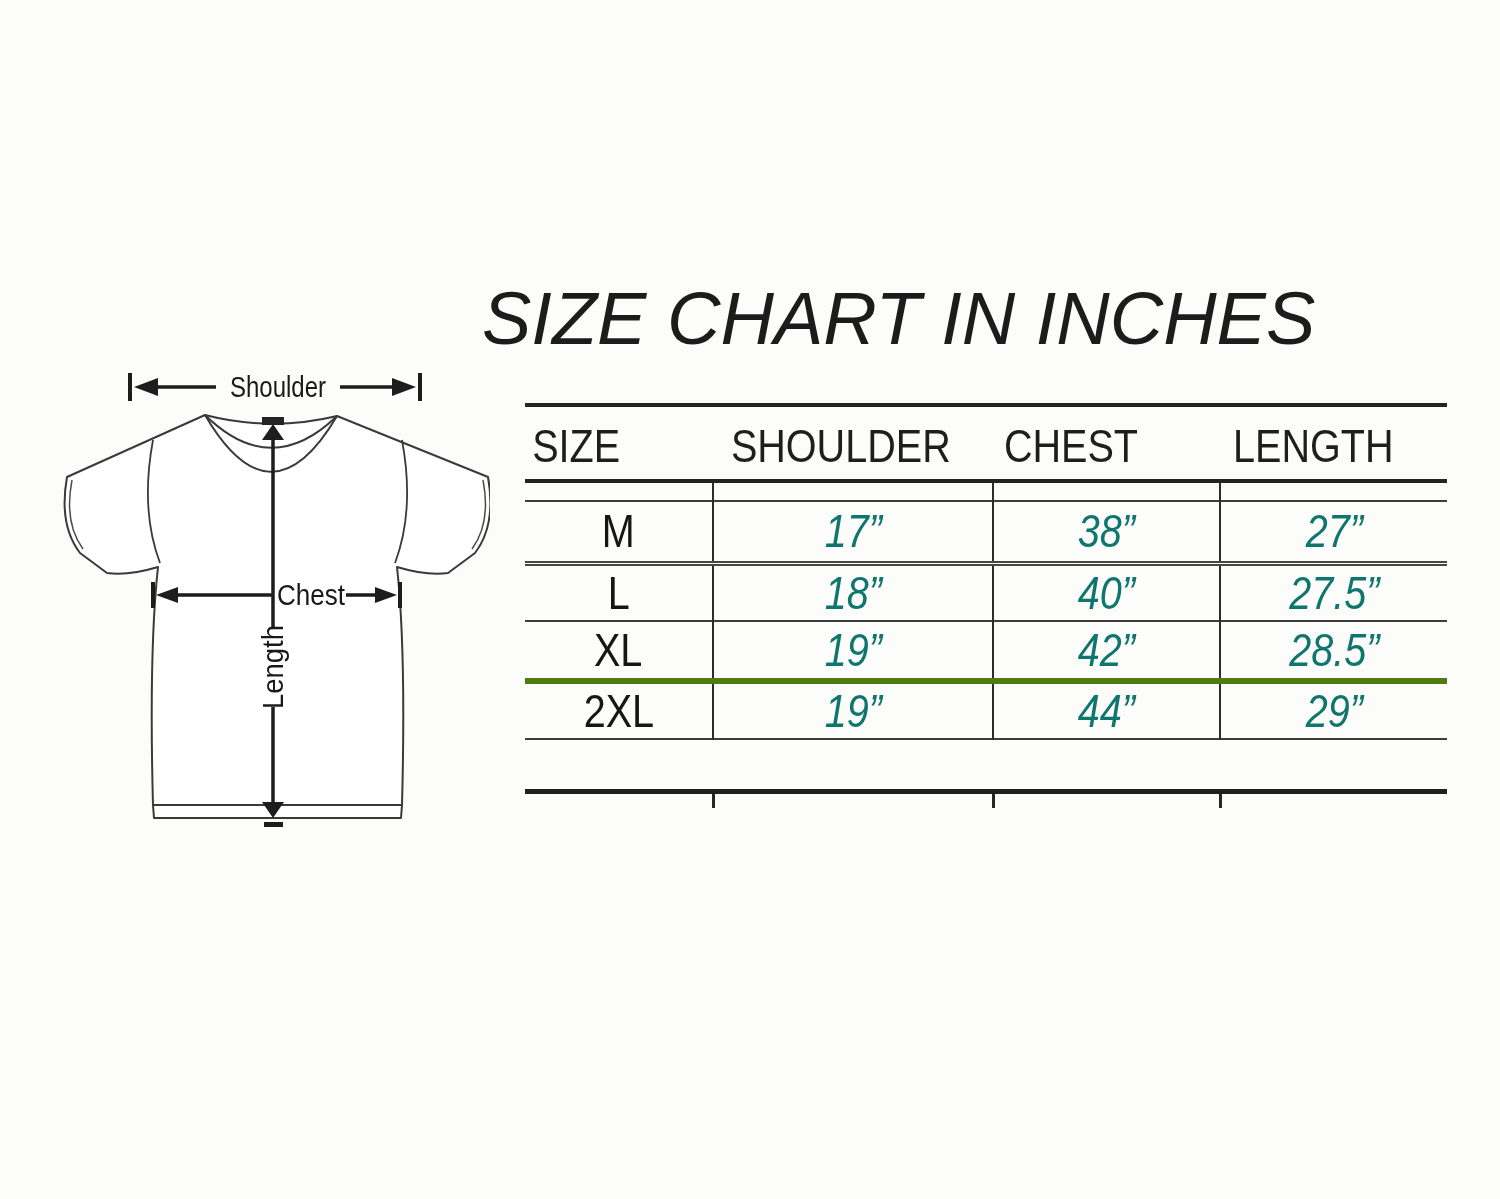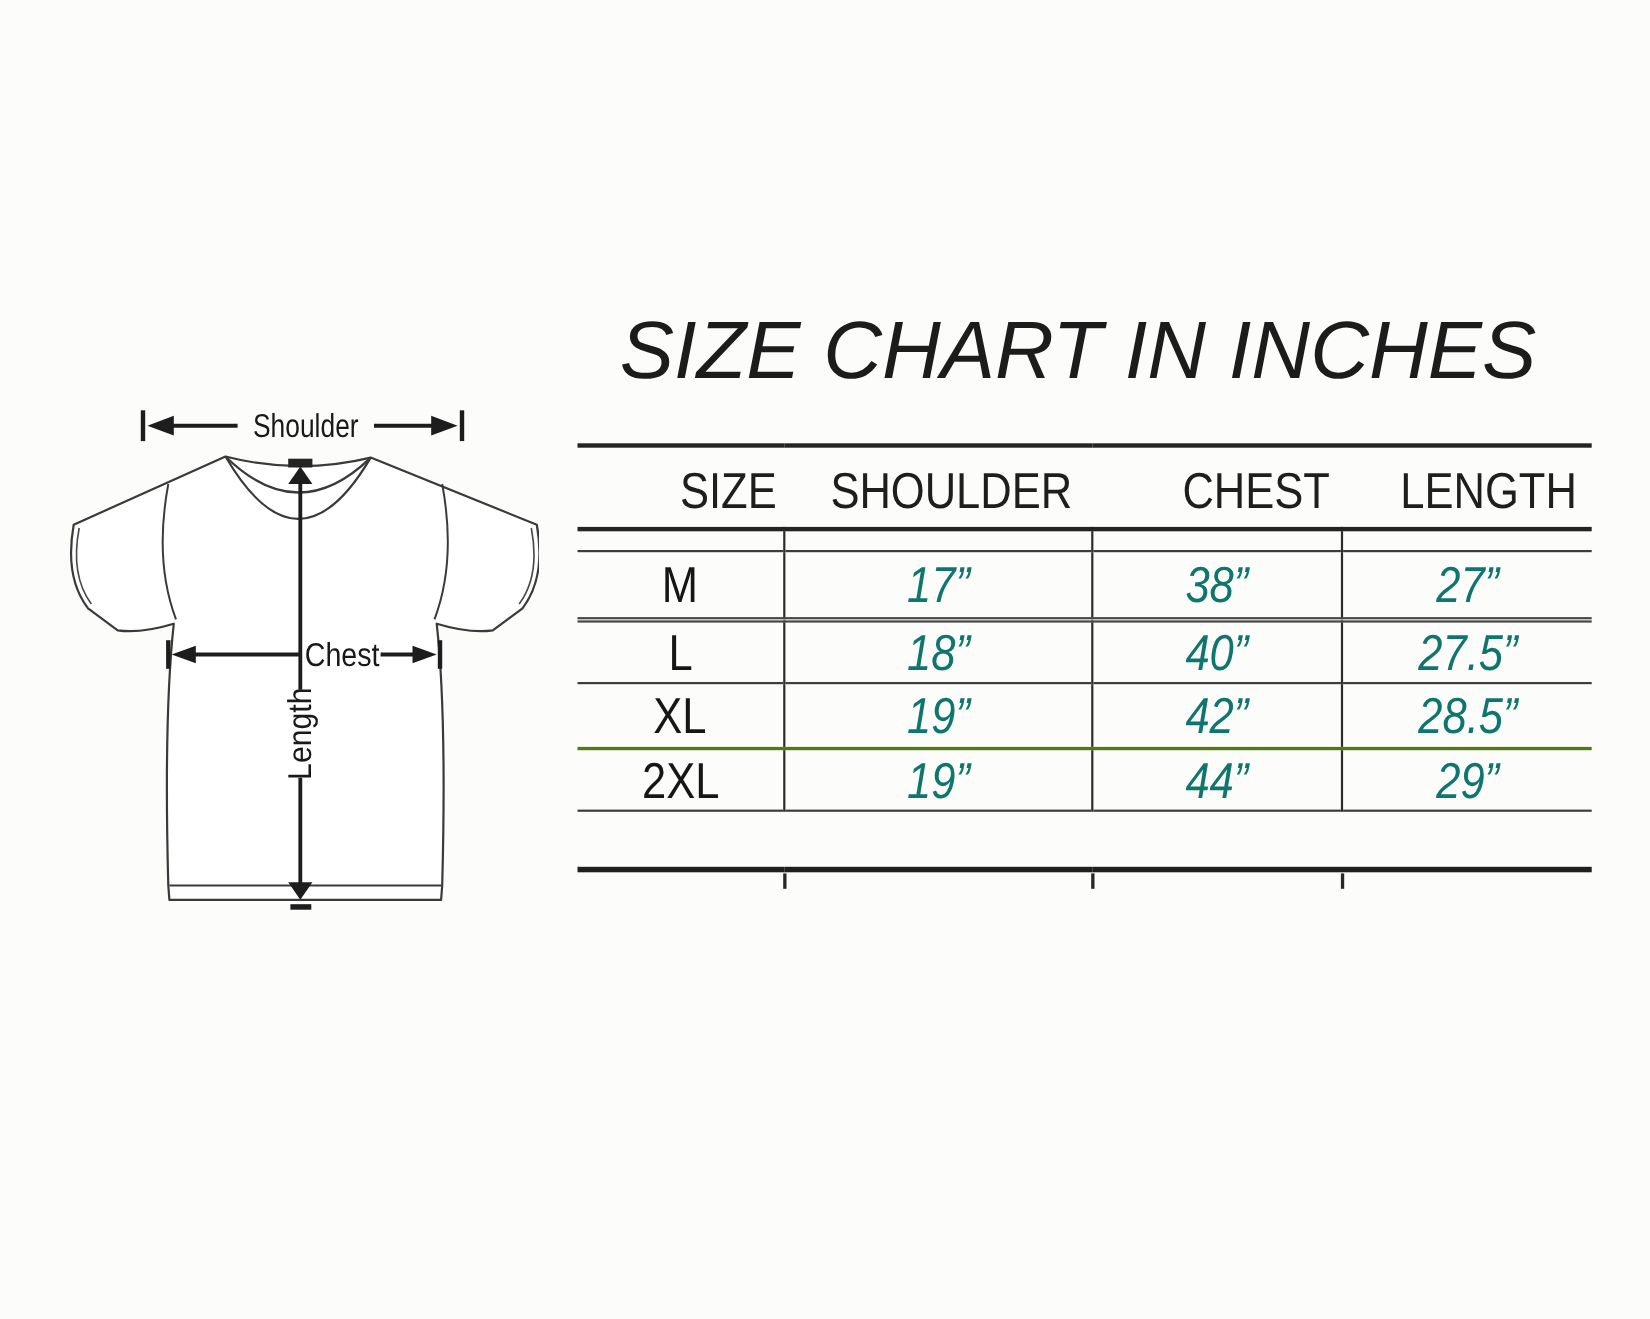--- a/index.html
+++ b/index.html
@@ -4,22 +4,22 @@
 <style>
   html,body{margin:0;padding:0;}
   body{
     width:1500px;height:1199px;position:relative;overflow:hidden;
     background:#fcfcfb;
     font-family:"Liberation Sans", sans-serif;
     color:#1d1d1d;
   }
   
   #title{
-    position:absolute;left:519px;top:278px;width:922px;
-    text-align:center;
+    position:absolute;left:482px;top:278px;width:922px;
+    text-align:left;
     font-size:74px;line-height:1.1;font-style:italic;font-weight:400;
     letter-spacing:0px;color:#1c1c1c;white-space:nowrap;
   }
   
   #table-wrap{position:absolute;left:525px;top:403px;width:922px;}
   table.size-chart{
     width:922px;table-layout:fixed;border-collapse:collapse;
     border-top:4px solid #242424;
     border-bottom:5px solid #1f1f1f;
   }
@@ -28,25 +28,25 @@
   table.size-chart col.c3{width:227px;}
   table.size-chart col.c4{width:227px;}
   tr.head{height:76px;border-bottom:4px solid #242424;}
   tr.head th{
     font-weight:400;font-size:46px;vertical-align:bottom;padding:0 0 6px 0;
     color:#1e1e1e;
   }
   tr.band-top{height:20px;border-bottom:2px solid #3d3d3d;}
   tr.row-m {height:62px;border-bottom:5px double #474747;}
   tr.row-l {height:56px;border-bottom:2px solid #3d3d3d;}
-  tr.row-xl {height:60px;border-bottom:3px solid #4d7c0f;}
+  tr.row-xl {height:60px;border-bottom:6px solid #4d7c0f;}
   tr.row-2xl{height:52px;border-bottom:2px solid #3d3d3d;}
   tr.band-bottom{height:53px;}
   td{vertical-align:middle;text-align:center;padding:0;}
-  th{text-align:right;}
+  th{text-align:left;}
   tr.grid td + td{border-left:2.5px solid #2c2c2c;}
   .sq{display:inline-block;transform:scaleX(0.86);transform-origin:center;white-space:nowrap;}
   td.size-cell{font-size:46px;color:#161616;}
   td.val-cell{font-size:46px;font-style:italic;color:#0f766e;}
   .tick{position:absolute;width:3px;height:14px;background:#262626;}
   
   #shirt{position:absolute;left:50px;top:360px;}
   .lbl{font-family:"Liberation Sans",sans-serif;font-size:30px;fill:#191919;}
 </style>
 </head>

